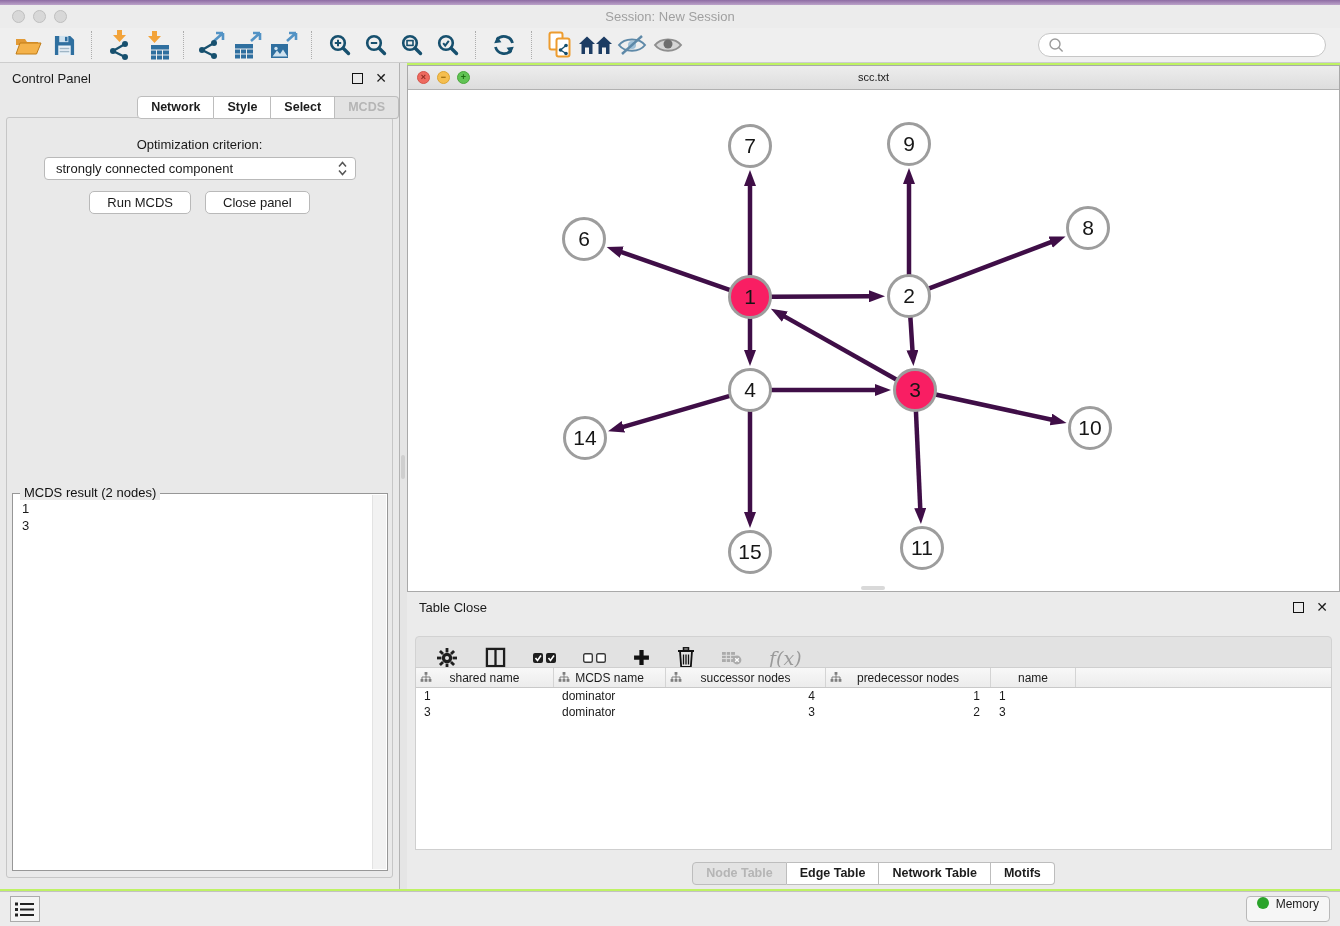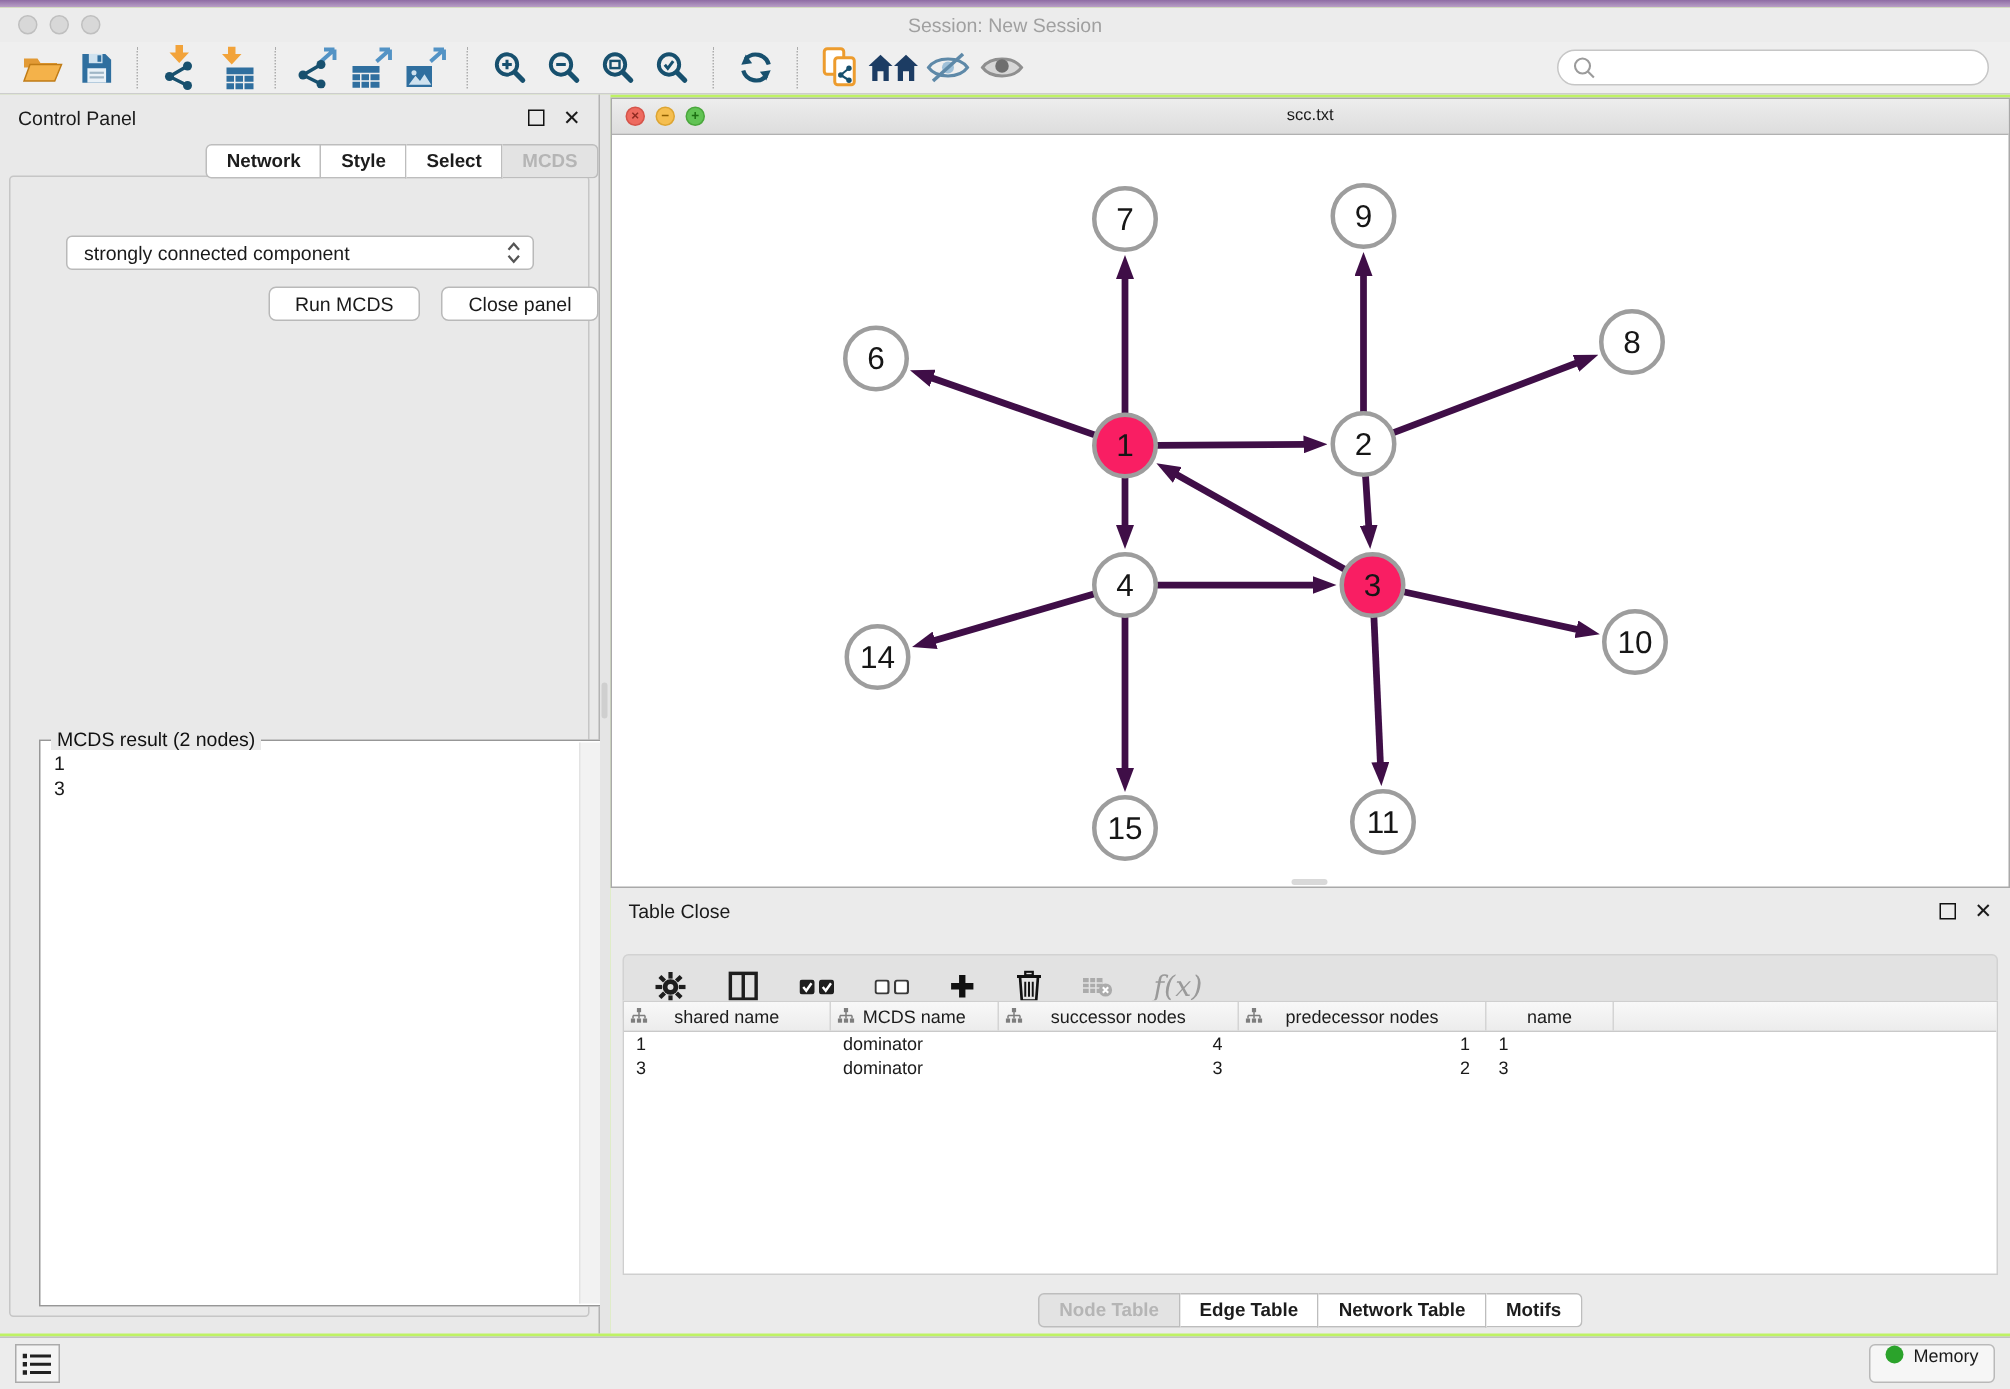--- a/index.html
+++ b/index.html
@@ -33,24 +33,24 @@
   .tab{height:21px;line-height:21px;padding:0 13px;background:#fff;border:1px solid #BDBDBD;border-left:none;
        font-size:12.5px;font-weight:bold;color:#1c1c1c}
   .tab:first-child{border-left:1px solid #BDBDBD;border-radius:4px 0 0 4px}
   .tab:last-child{border-radius:0 4px 4px 0}
   .tab.selected{background:#E3E3E3;color:#B5B5B5}
   .cp-box{position:absolute;left:6px;top:54px;right:6px;bottom:11px;border:1px solid #C6C6C6;border-radius:3px}
   .opt-label{position:absolute;top:74px;left:0;right:0;text-align:center;font-size:13px}
   .dropdown{position:absolute;top:94px;left:44px;width:312px;height:23px;background:#fff;border:1px solid #B9B9B9;
             border-radius:4px;display:flex;align-items:center;padding:0 8px 0 11px;box-sizing:border-box;font-size:13px}
   .dropdown .dd-spacer{flex:1}
-  .btn-row{position:absolute;top:128px;left:0;right:0;display:flex;justify-content:flex-end;gap:14px}
+  .btn-row{position:absolute;top:128px;left:0;right:0;display:flex;justify-content:center;gap:14px}
   .btn{height:23px;line-height:21px;padding:0 17px;background:#fff;border:1px solid #B9B9B9;border-radius:5px;
        font-size:13px;box-sizing:border-box}
-  .result-box{position:absolute;left:26px;top:430px;width:376px;height:378px;background:#fff;border:1px solid #979797;box-sizing:border-box}
+  .result-box{position:absolute;left:12px;top:430px;width:376px;height:378px;background:#fff;border:1px solid #979797;box-sizing:border-box}
   .result-legend{position:absolute;top:-9px;left:7px;background:#E9E9E9;padding:0 4px;font-size:13px;color:#111}
   .result-lines{position:absolute;left:9px;top:6px;right:20px;font-size:13px;line-height:17px}
   .result-scroll{position:absolute;right:1px;top:1px;bottom:1px;width:13px;background:#F2F2F2;border-left:1px solid #E3E3E3}
 
   .gutter{position:absolute;left:400px;top:63px;width:7px;height:826px;background:#E5E5E5}
   .v-handle{position:absolute;left:401px;top:455px;width:4px;height:24px;background:#CFCFCF;border-radius:2px}
 
   
   .network-window{position:absolute;left:407px;top:65px;width:933px;height:527px;background:#fff;
                   border:1px solid #A9A9A9;box-sizing:border-box}
@@ -278,20 +278,21 @@
       <span class="float-ic"></span>
       <span class="close-ic">✕</span>
     </div>
     <div class="cp-tabs">
         <div class="tab">Network</div>
         <div class="tab">Style</div>
         <div class="tab">Select</div>
         <div class="tab selected">MCDS</div>
       </div>
     <div class="cp-box"></div>
+    <div class="opt-label">Optimization criterion:</div>
     <div class="dropdown">
       <span>strongly connected component</span>
       <span class="dd-spacer"></span>
       <svg width="9" height="15" viewBox="0 0 9 15">
         <path d="M1 5.5L4.5 1.5L8 5.5" stroke="#555" stroke-width="1.5" fill="none"></path>
         <path d="M1 9.5L4.5 13.5L8 9.5" stroke="#555" stroke-width="1.5" fill="none"></path>
       </svg>
     </div>
     <div class="btn-row">
       <div class="btn">Run MCDS</div>

